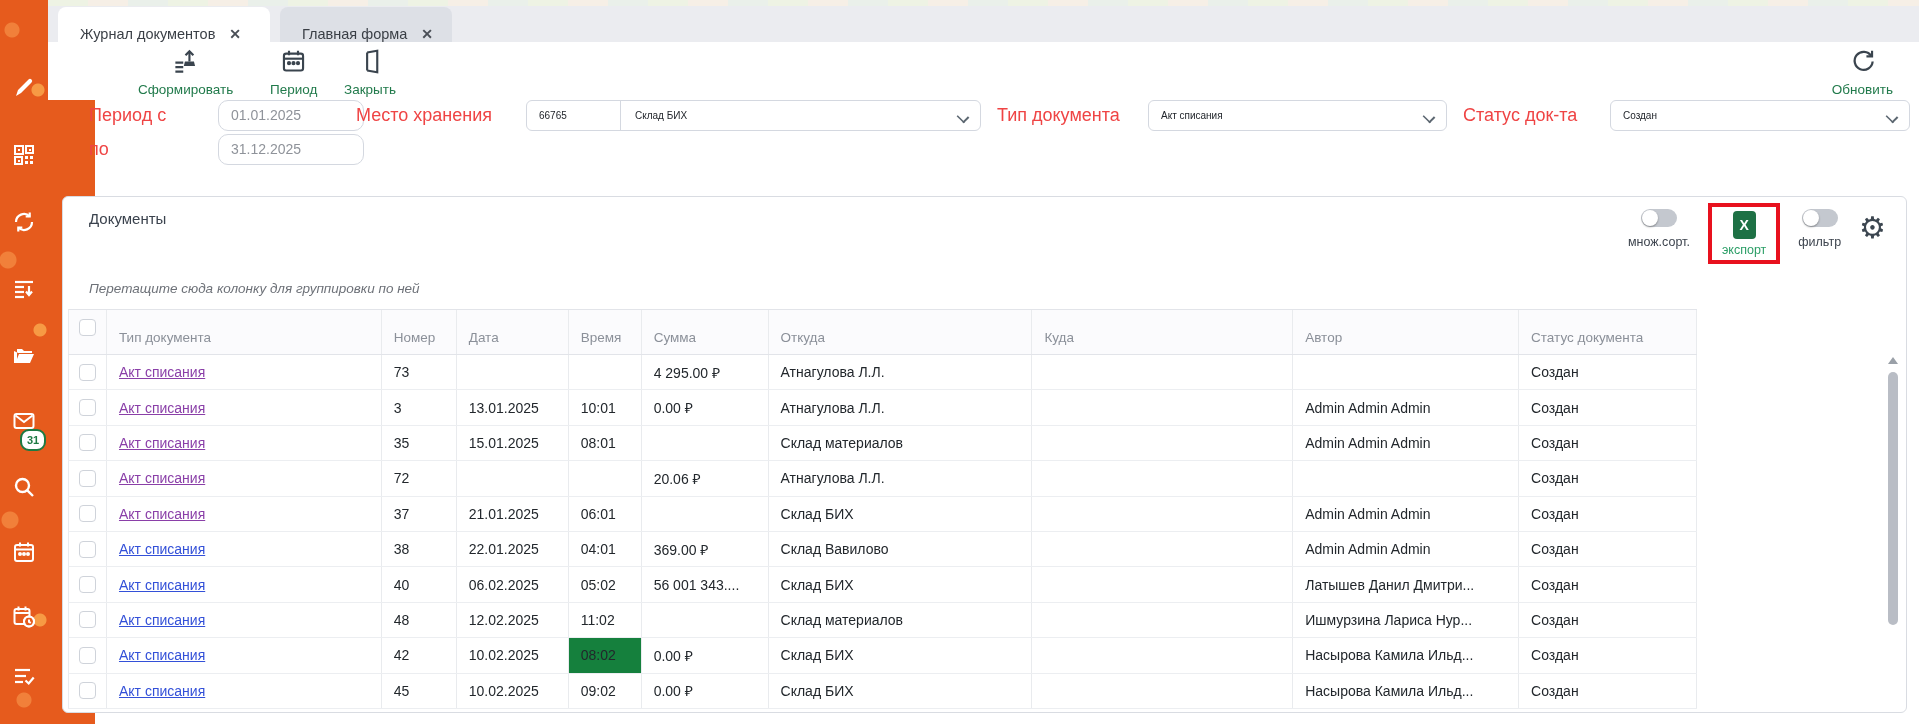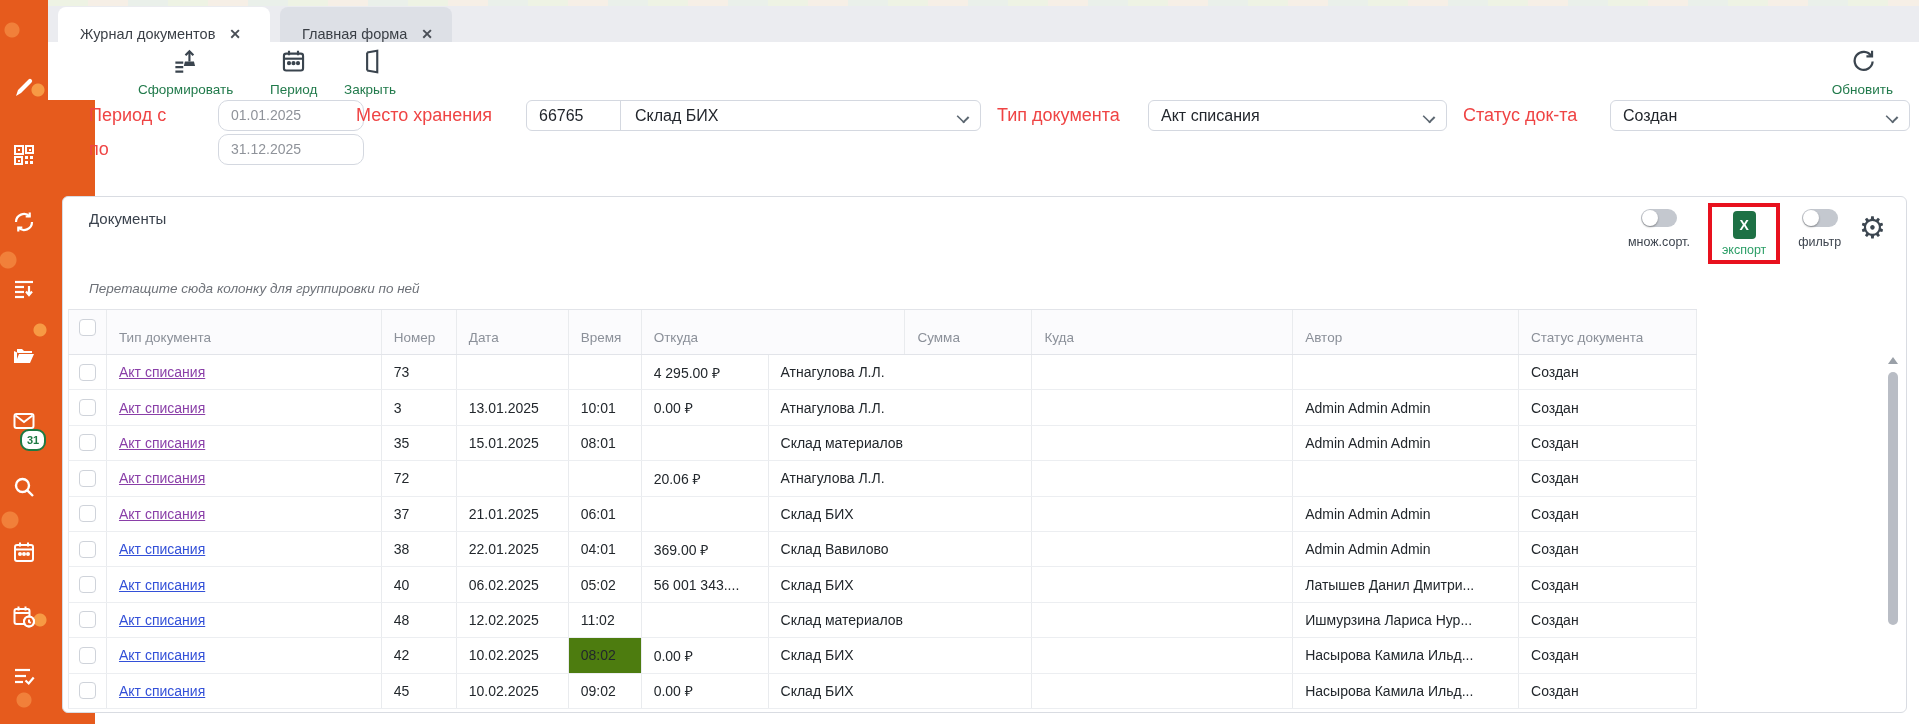--- a/index.html
+++ b/index.html
@@ -37,21 +37,21 @@
   .tbtn{position:absolute;top:6px;display:flex;flex-direction:column;align-items:center;cursor:pointer;}
   .tbtn svg{width:27px;height:27px;}
   .tbtn .lbl{margin-top:3px;font-size:13.5px;color:#217a4b;}
   #refresh-btn{right:26px;}
 
   
   .flabel{position:absolute;font-size:18px;color:#ef4444;line-height:31px;text-align:center;}
   .finput{position:absolute;height:31px;box-sizing:border-box;border:1px solid #d4d8e0;border-radius:10px;
     background:#fff;font-size:14px;line-height:29px;padding-left:12px;color:#8f939a;}
   .fselect{position:absolute;height:31px;box-sizing:border-box;border:1px solid #d4d8e0;border-radius:6px;
-    background:#fff;font-size:16px;line-height:29px;padding-left:12px;color:#22262c;cursor:pointer;}
+    background:#fff;font-size:10px;line-height:29px;padding-left:12px;color:#22262c;cursor:pointer;}
   .chev{position:absolute;right:12px;top:11px;width:8px;height:8px;border-right:2px solid #5b6670;
     border-bottom:2px solid #5b6670;transform:rotate(45deg) scaleY(.8);}
   #storage-combo{display:flex;padding-left:0;}
   #storage-combo .code{width:81px;padding-left:12px;line-height:29px;border-right:1px solid #d4d8e0;}
   #storage-combo .name{padding-left:14px;line-height:29px;}
 
   
   #panel{position:absolute;left:62px;top:196px;width:1845px;height:517px;background:#fff;
     border:1px solid #d9dce2;border-radius:6px;box-sizing:border-box;}
   #panel-title{position:absolute;left:26px;top:13px;font-size:15px;color:#3a424d;}
@@ -76,21 +76,21 @@
   .trow{display:flex;border-bottom:1px solid #eceef1;border-left:1px solid #e9ebee;height:35.4px;box-sizing:border-box;}
   .cell{box-sizing:border-box;border-right:1px solid #e9ebee;padding-left:12px;font-size:14px;color:#22272c;
     display:flex;align-items:center;white-space:nowrap;overflow:hidden;}
   .c-check{width:38px;padding-left:0;justify-content:center;}
   .c-type{width:275px}.c-num{width:75px}.c-date{width:112px}.c-time{width:73px}.c-sum{width:127px}
   .c-from{width:264px}.c-to{width:261px}.c-author{width:226px}.c-status{width:178px}
   .cb{width:15px;height:15px;border:1px solid #cfd3da;border-radius:4px;background:#fff;cursor:pointer;}
   .doclink{text-decoration:underline;cursor:pointer;}
   .doclink.visited{color:#8a3fa8;}
   .doclink.fresh{color:#3350d8;}
-  .selcell{background:#4d7c0f;}
+  .selcell{background:#15803d;}
 
   
   #vscroll{position:absolute;right:7px;top:160px;width:12px;}
   #vscroll .arrow{width:0;height:0;border-left:5px solid transparent;border-right:5px solid transparent;margin:0 auto;cursor:pointer;}
   #vscroll .up{border-bottom:7px solid #9aa0a8;}
   #vthumb{width:10px;height:253px;background:#b9bdc5;border-radius:5px;margin:8px auto 240px;cursor:grab;}
 </style>
 </head>
 <body>
 
@@ -276,22 +276,22 @@
     <div id="doc-table">
       <div class="thead">
         <div class="cell c-check" style="align-items:center">
           <div class="cb"></div>
         </div>
 
       <div class="cell c-type">Тип документа</div>
           <div class="cell c-num">Номер</div>
           <div class="cell c-date">Дата</div>
           <div class="cell c-time">Время</div>
+          <div class="cell c-sum">Сумма</div>
           <div class="cell c-from">Откуда</div>
-          <div class="cell c-sum">Сумма</div>
           <div class="cell c-to">Куда</div>
           <div class="cell c-author">Автор</div>
           <div class="cell c-status">Статус документа</div>
         </div>
       <div>
           <div class="trow">
             <div class="cell c-check">
               <div class="cb"></div>
             </div>
             <div class="cell c-type">

